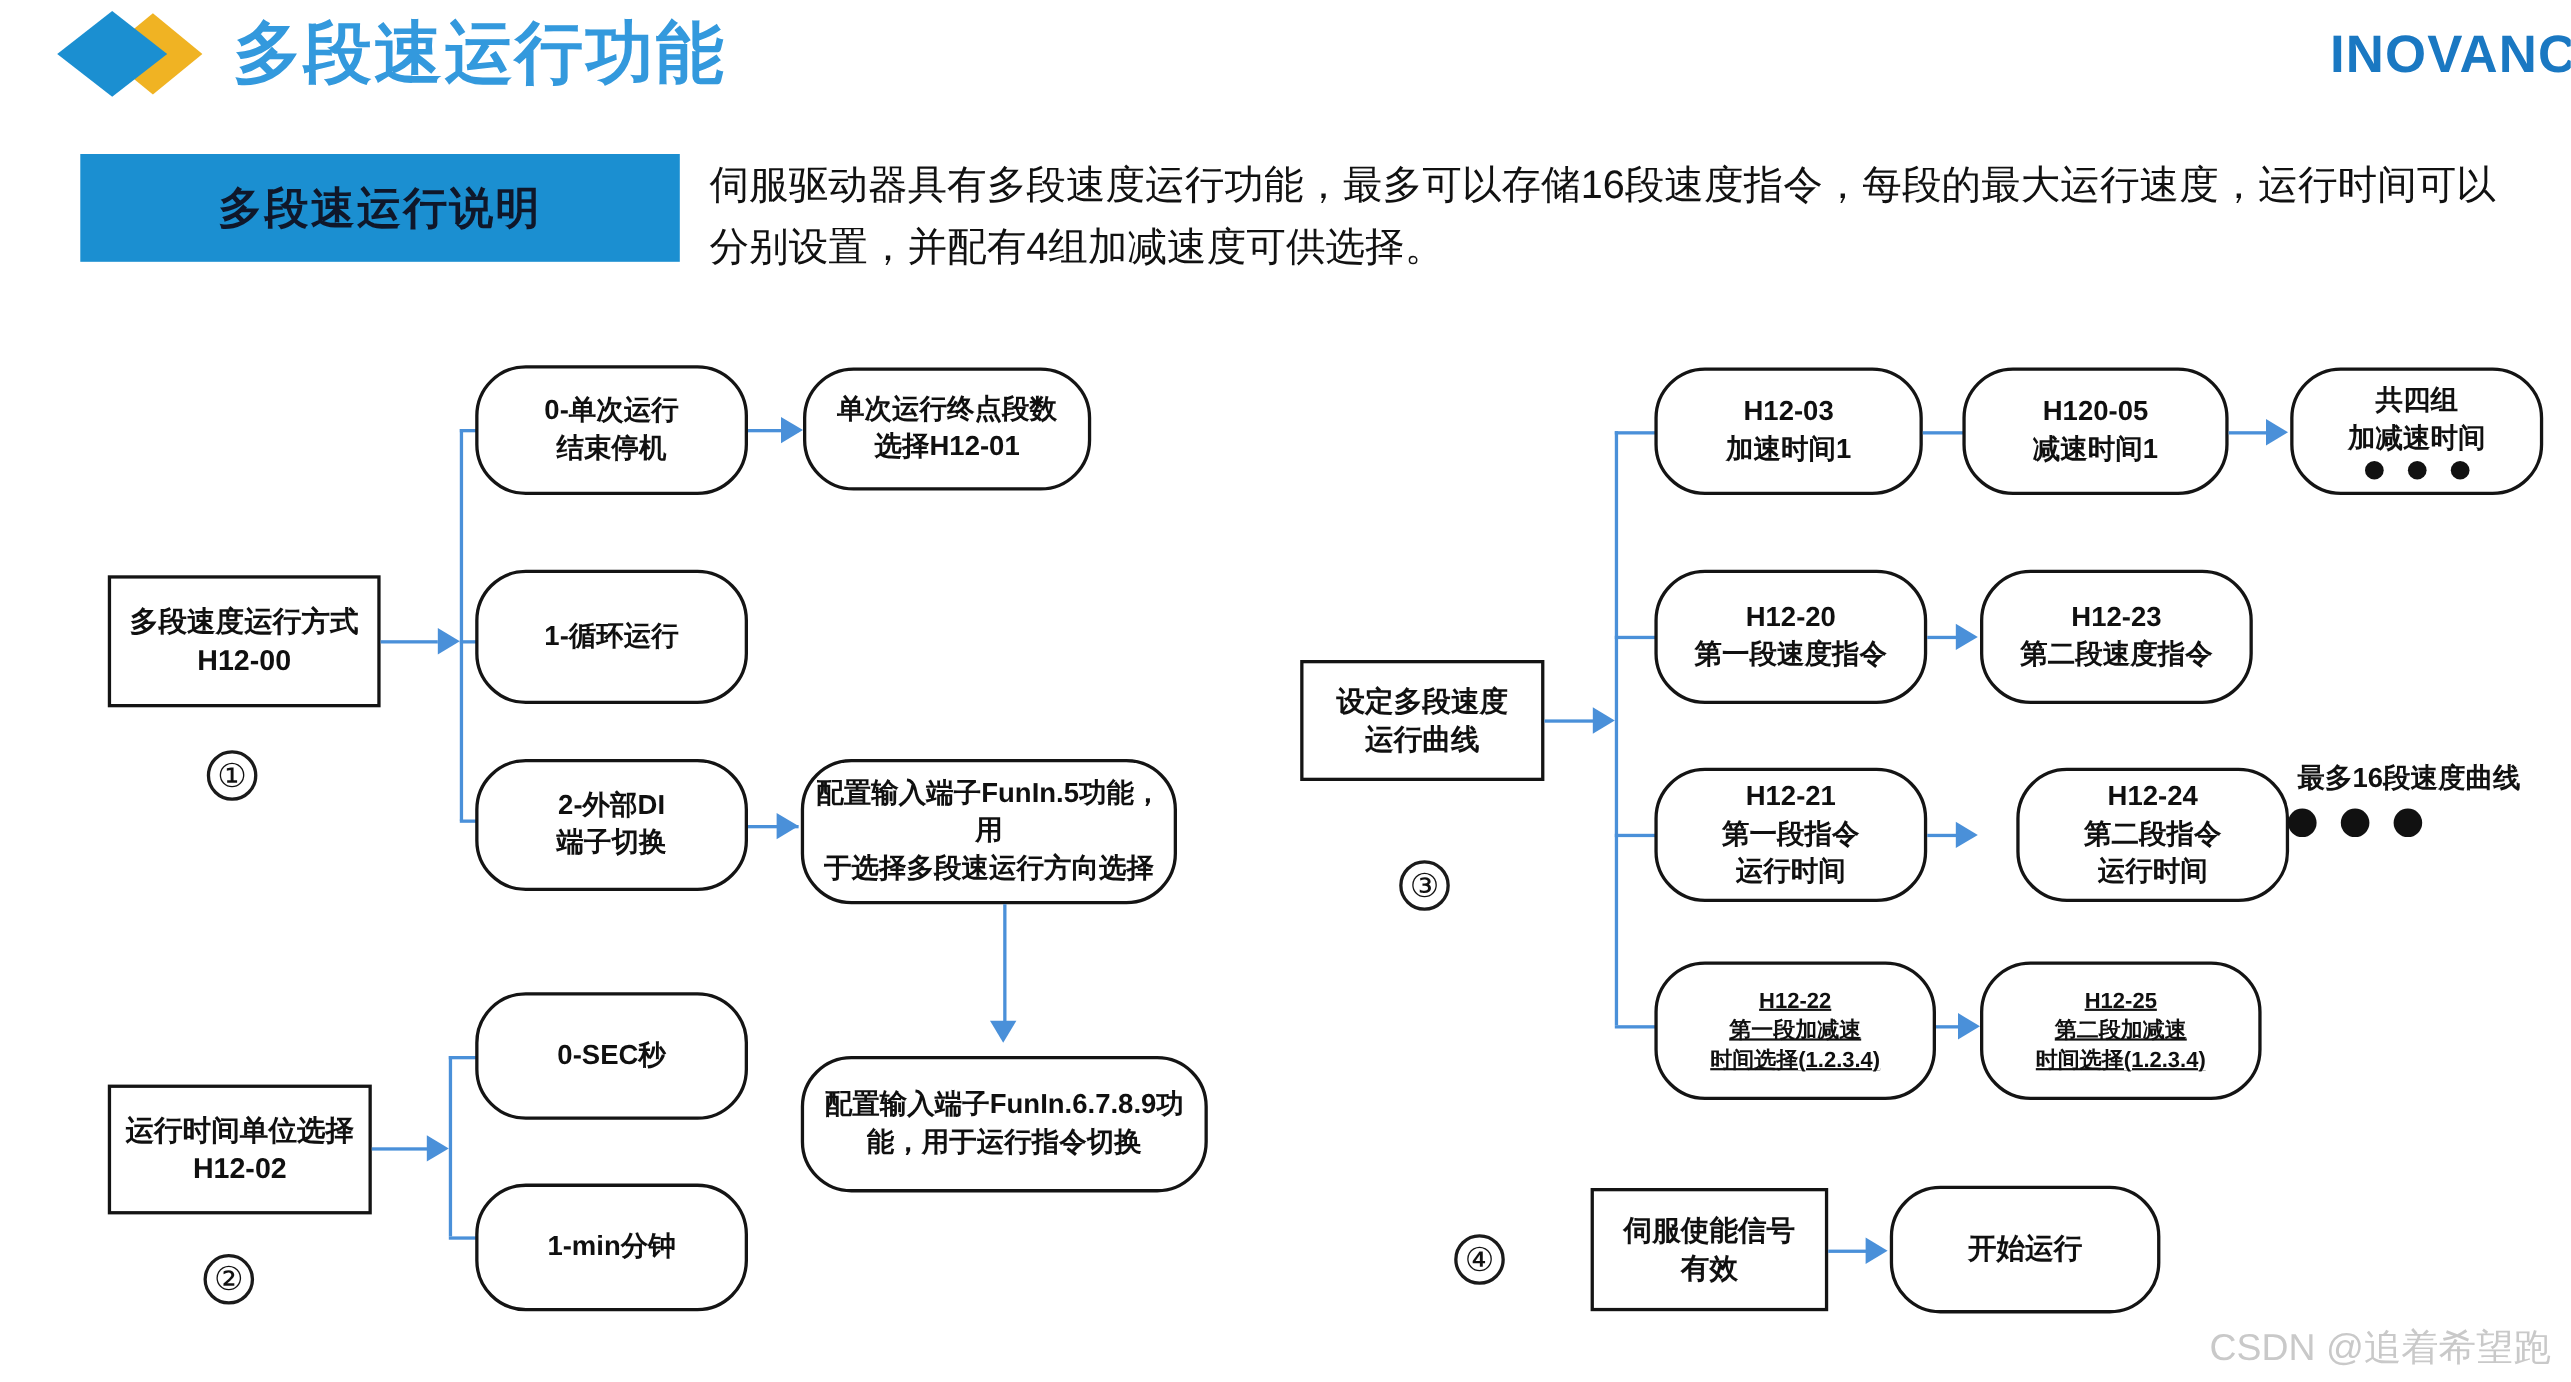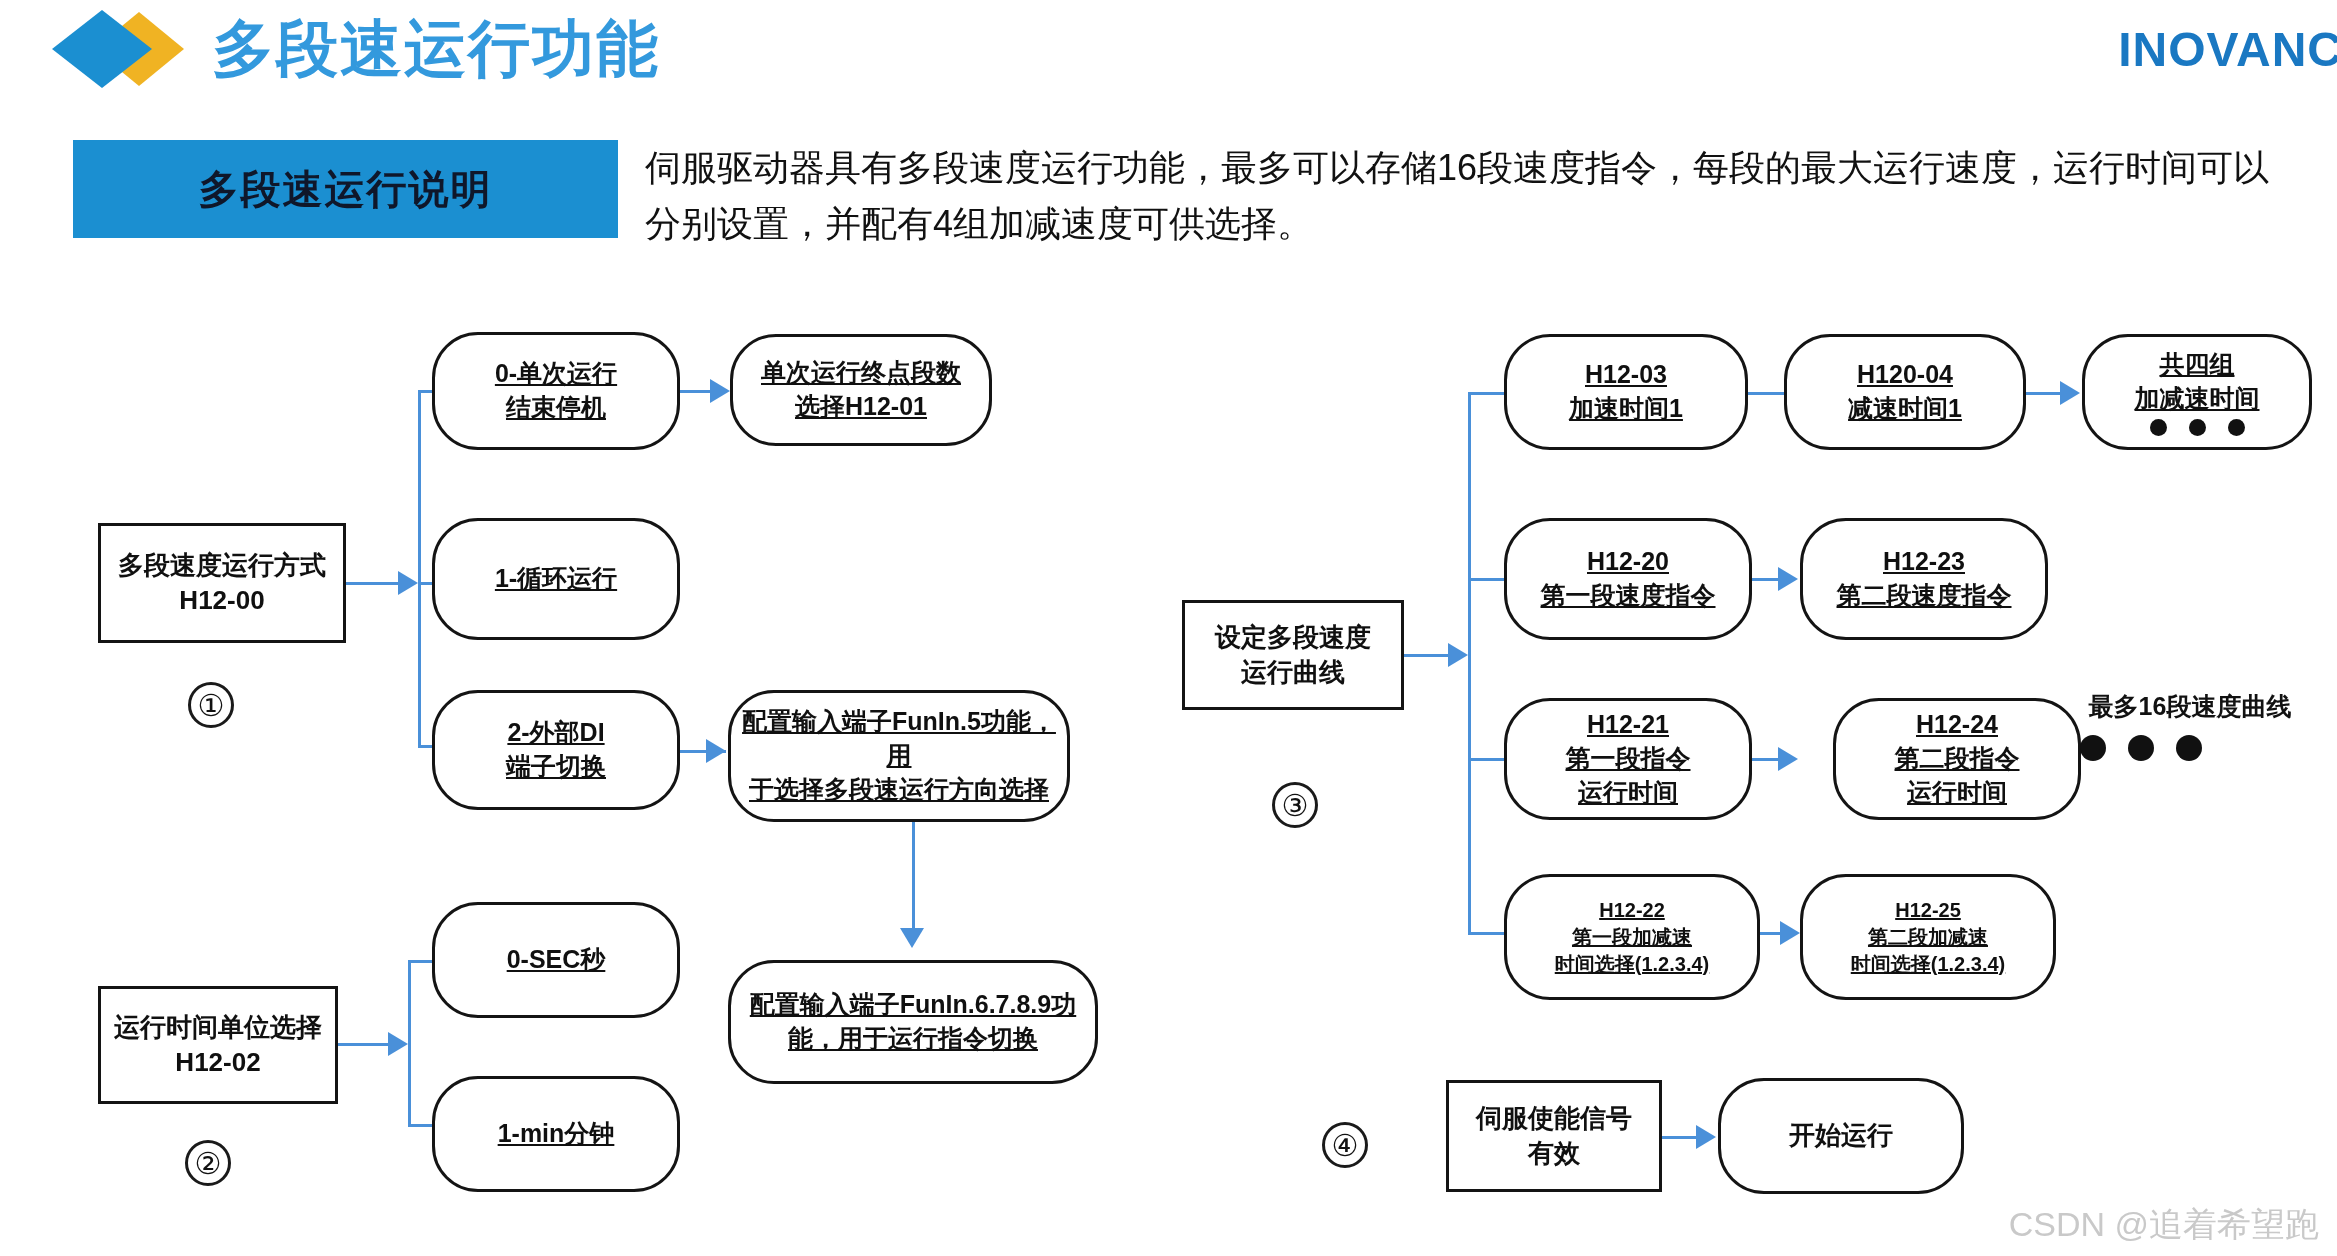--- a/index.html
+++ b/index.html
@@ -46,21 +46,21 @@
     display:flex;align-items:center;justify-content:center;
     text-align:center;
     color:#101010;
     font-weight:bold;
     line-height:1.35;
     white-space:pre-line;
   }
   .round{border-radius:46px;}
   .rect{border-radius:0;}
   .f24{font-size:20px;text-decoration:underline;}
-  .f25{font-size:25px;text-decoration:underline;}
+  .f25{font-size:25px;}
   .f26{font-size:26px;}
 
   
   .line{background:#4a90d9;}
   .h{height:3px;}
   .v{width:3px;}
   .arrow{
     width:0;height:0;
     border-top:12px solid transparent;
     border-bottom:12px solid transparent;
@@ -162,21 +162,21 @@
 <div class="abs arrow" style="left:1448px;top:643px;"></div>
 <div class="abs line v" style="left:1468px;top:392px;height:540px;"></div>
 <div class="abs line h" style="left:1468px;top:392px;width:42px;"></div>
 <div class="abs line h" style="left:1468px;top:578px;width:42px;"></div>
 <div class="abs line h" style="left:1468px;top:758px;width:42px;"></div>
 <div class="abs line h" style="left:1468px;top:932px;width:42px;"></div>
 
 <div class="abs round f25" style="left:1504px;top:334px;width:244px;height:116px;">H12-03
 加速时间1</div>
 <div class="abs line h" style="left:1748px;top:392px;width:38px;"></div>
-<div class="abs round f25" style="left:1784px;top:334px;width:242px;height:116px;">H120-04
+<div class="abs round f25" style="left:1784px;top:334px;width:242px;height:116px;">H120-05
 减速时间1</div>
 <div class="abs line h" style="left:2026px;top:392px;width:44px;"></div>
 <div class="abs arrow" style="left:2060px;top:381px;"></div>
 <div class="abs round f25" style="left:2082px;top:334px;width:230px;height:116px;flex-direction:column;gap:4px;">
   <span>共四组
 加减速时间</span>
   <span class="dots">
     <i class="dot-sm"></i><i class="dot-sm"></i><i class="dot-sm"></i>
   </span>
 </div>

